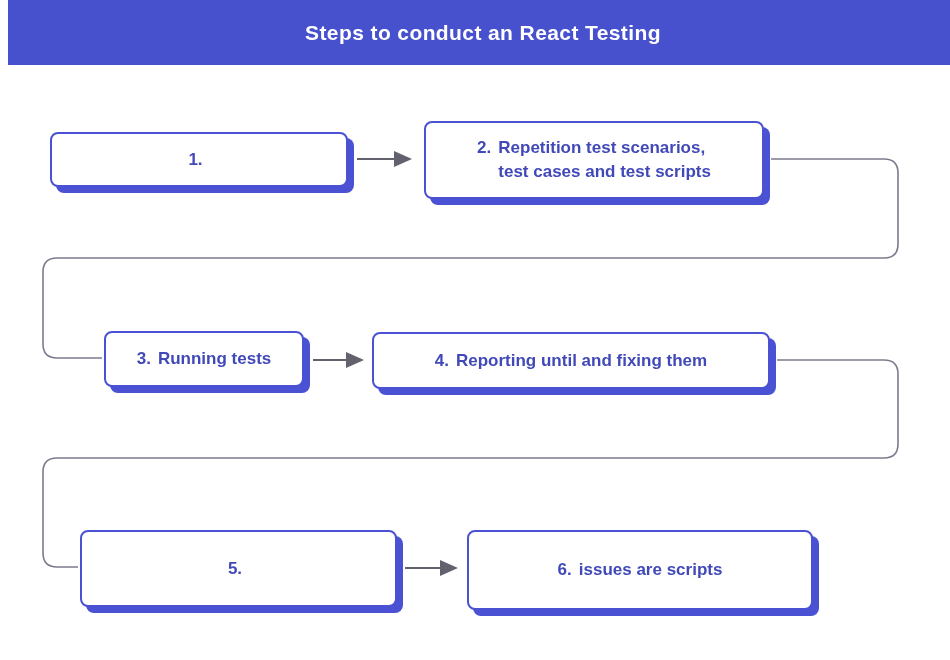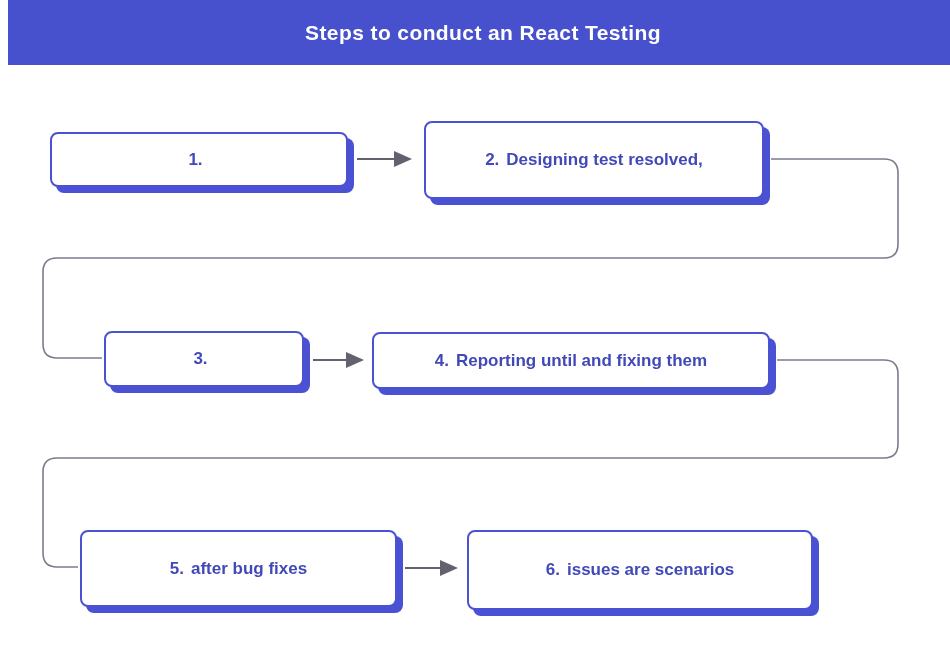--- a/index.html
+++ b/index.html
@@ -109,49 +109,52 @@
 <div class="step-box box-1">
   <div class="box-content">
     <span class="step-num">1.</span>
   </div>
 </div>
 
 <div class="step-box box-2">
   <div class="box-content">
     <span class="step-num">2.</span>
     <span class="step-lines">
-      <span class="step-line">Designing test resolved,</span>
+      <span class="step-line">Repetition test scenarios,</span>
+      <span class="step-line">test cases and test scripts</span>
     </span>
   </div>
 </div>
 
 <div class="step-box box-3">
   <div class="box-content">
     <span class="step-num">3.</span>
+    <span class="step-lines">
+      <span class="step-line">Running tests</span>
+    </span>
   </div>
 </div>
 
 <div class="step-box box-4">
   <div class="box-content">
     <span class="step-num">4.</span>
     <span class="step-lines">
       <span class="step-line">Reporting until and fixing them</span>
     </span>
   </div>
 </div>
 
 <div class="step-box box-5">
   <div class="box-content">
     <span class="step-num">5.</span>
     <span class="step-lines">
-      <span class="step-line">after bug fixes</span>
     </span>
   </div>
 </div>
 
 <div class="step-box box-6">
   <div class="box-content">
     <span class="step-num">6.</span>
     <span class="step-lines">
-      <span class="step-line">issues are scenarios</span>
+      <span class="step-line">issues are scripts</span>
     </span>
   </div>
 </div>
 
 </body></html>

